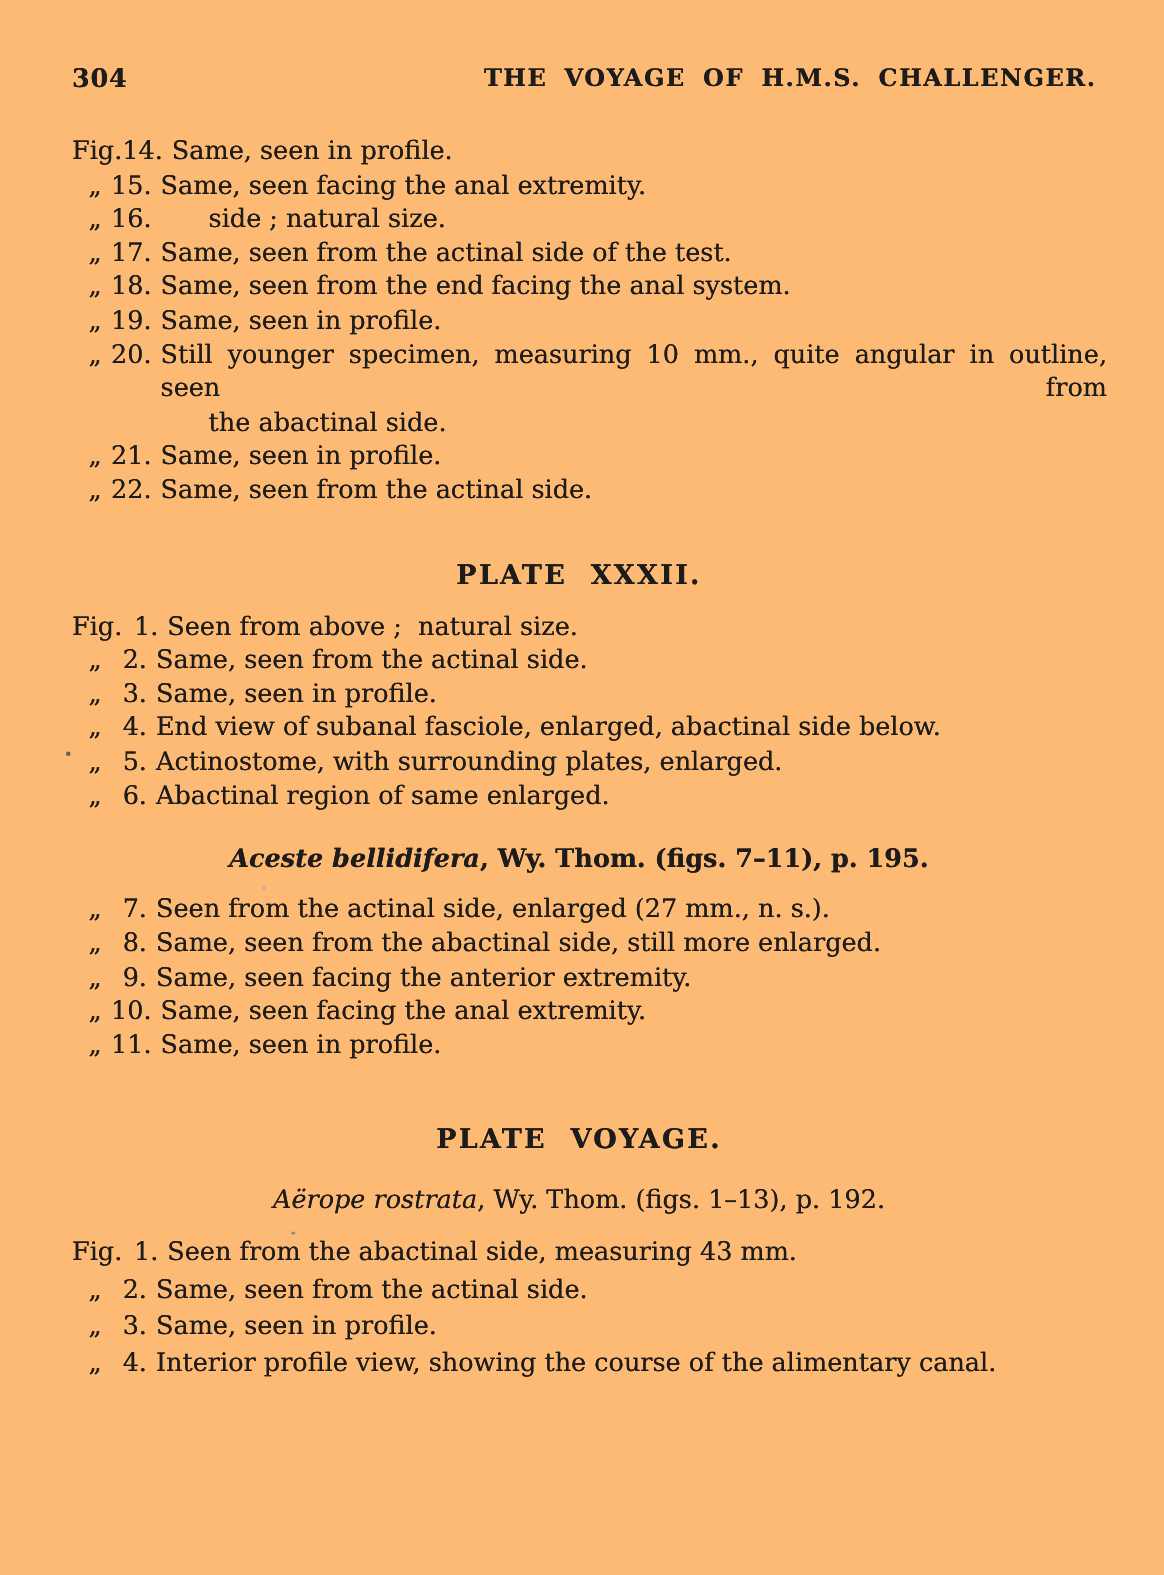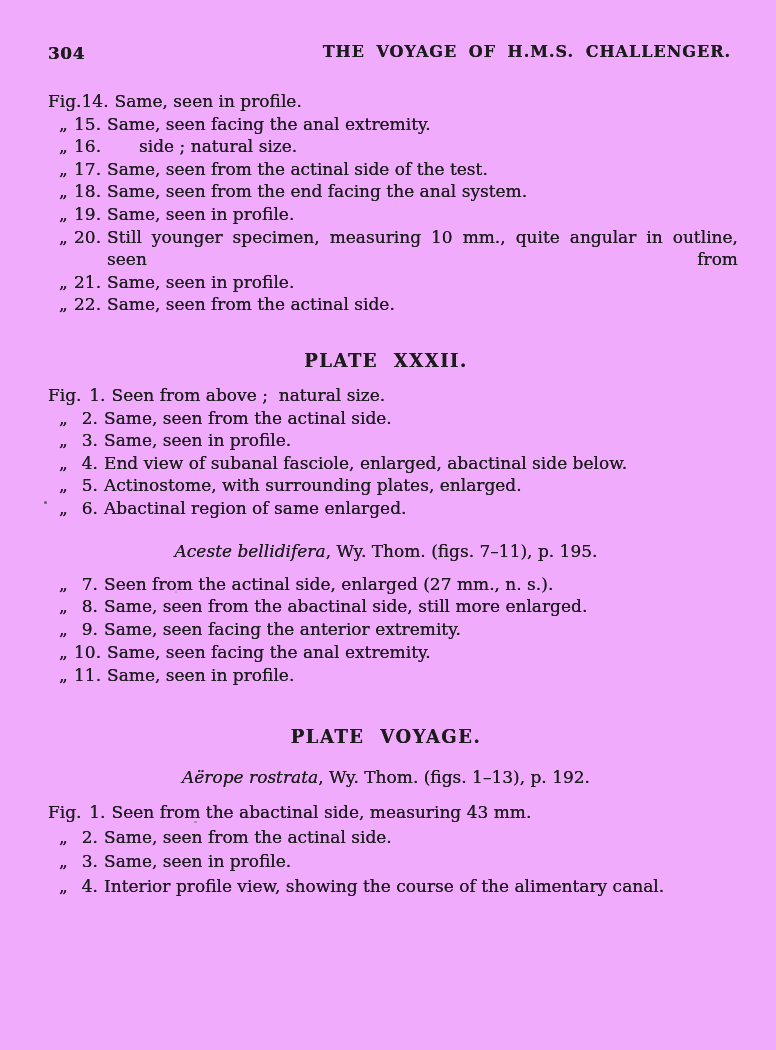--- a/index.html
+++ b/index.html
@@ -1,35 +1,35 @@
 <!DOCTYPE html>
 <html><head>
 <meta charset="utf-8">
 <style>
   html, body { margin:0; padding:0; background:#ffffff; }
   .page {
     position:relative; width:776px; height:1050px; box-sizing:border-box;
-    padding:42px 38px 0 48px; background:#f0abfc; overflow:hidden;
+    padding:42px 38px 0 48px; background:#fdba74; overflow:hidden;
     font-family:"DejaVu Serif", serif; color:#1c1c1c;
     text-shadow:0 0 0.3px rgba(10,10,10,0.85);
   }
   .pagehead { position:relative; height:22px; }
   .pageno { position:absolute; left:0; top:1px; font-size:17px; font-weight:bold; letter-spacing:0.5px; }
   .runtitle { text-align:right; font-size:16px; font-weight:bold; letter-spacing:1px; word-spacing:5px; position:relative; left:-7px; }
 
   .plate-heading { text-align:center; font-weight:bold; font-size:18px; letter-spacing:1.5px; word-spacing:8px; position:relative; left:-7px; line-height:22px; }
   .species { text-align:center; font-size:17px; position:relative; left:-7px; line-height:22px; }
   .sp-name { font-style:italic; }
 
   .figure-list { }
   #list1 { margin-top:26px; }
   #plate32-heading { margin-top:34px; }
   #species1 { margin-top:17px; }
   #list2 { margin-top:12px; }
-  #species2 { margin-top:20px; }
+  #species2 { margin-top:20px;font-weight:bold; }
   #list3 { margin-top:11px; }
   #plate33-heading { margin-top:40px; }
   #species3 { margin-top:18px; }
   #list4 { margin-top:12px; }
 
   .row { display:flex; align-items:baseline; font-size:17px; line-height:22.6px; }
   [data-list="2"] .row { line-height:22.8px; }
   [data-list="3"] .row { line-height:24.5px; }
   .lbl { flex:0 0 26px; box-sizing:border-box; }
   .lbl.ditto { padding-left:11px; }
@@ -97,20 +97,21 @@
         <span class="num">19.</span>
         <span class="cap">
           <span class="line">Same, seen in profile.</span>
         </span>
       </div>
       <div class="row">
         <span class="lbl ditto">„</span>
         <span class="num">20.</span>
         <span class="cap">
           <span class="line just">Still younger specimen, measuring 10 mm., quite angular in outline, seen from</span>
+          <span class="line wrap">the abactinal side.</span>
         </span>
       </div>
       <div class="row">
         <span class="lbl ditto">„</span>
         <span class="num">21.</span>
         <span class="cap">
           <span class="line">Same, seen in profile.</span>
         </span>
       </div>
       <div class="row">

